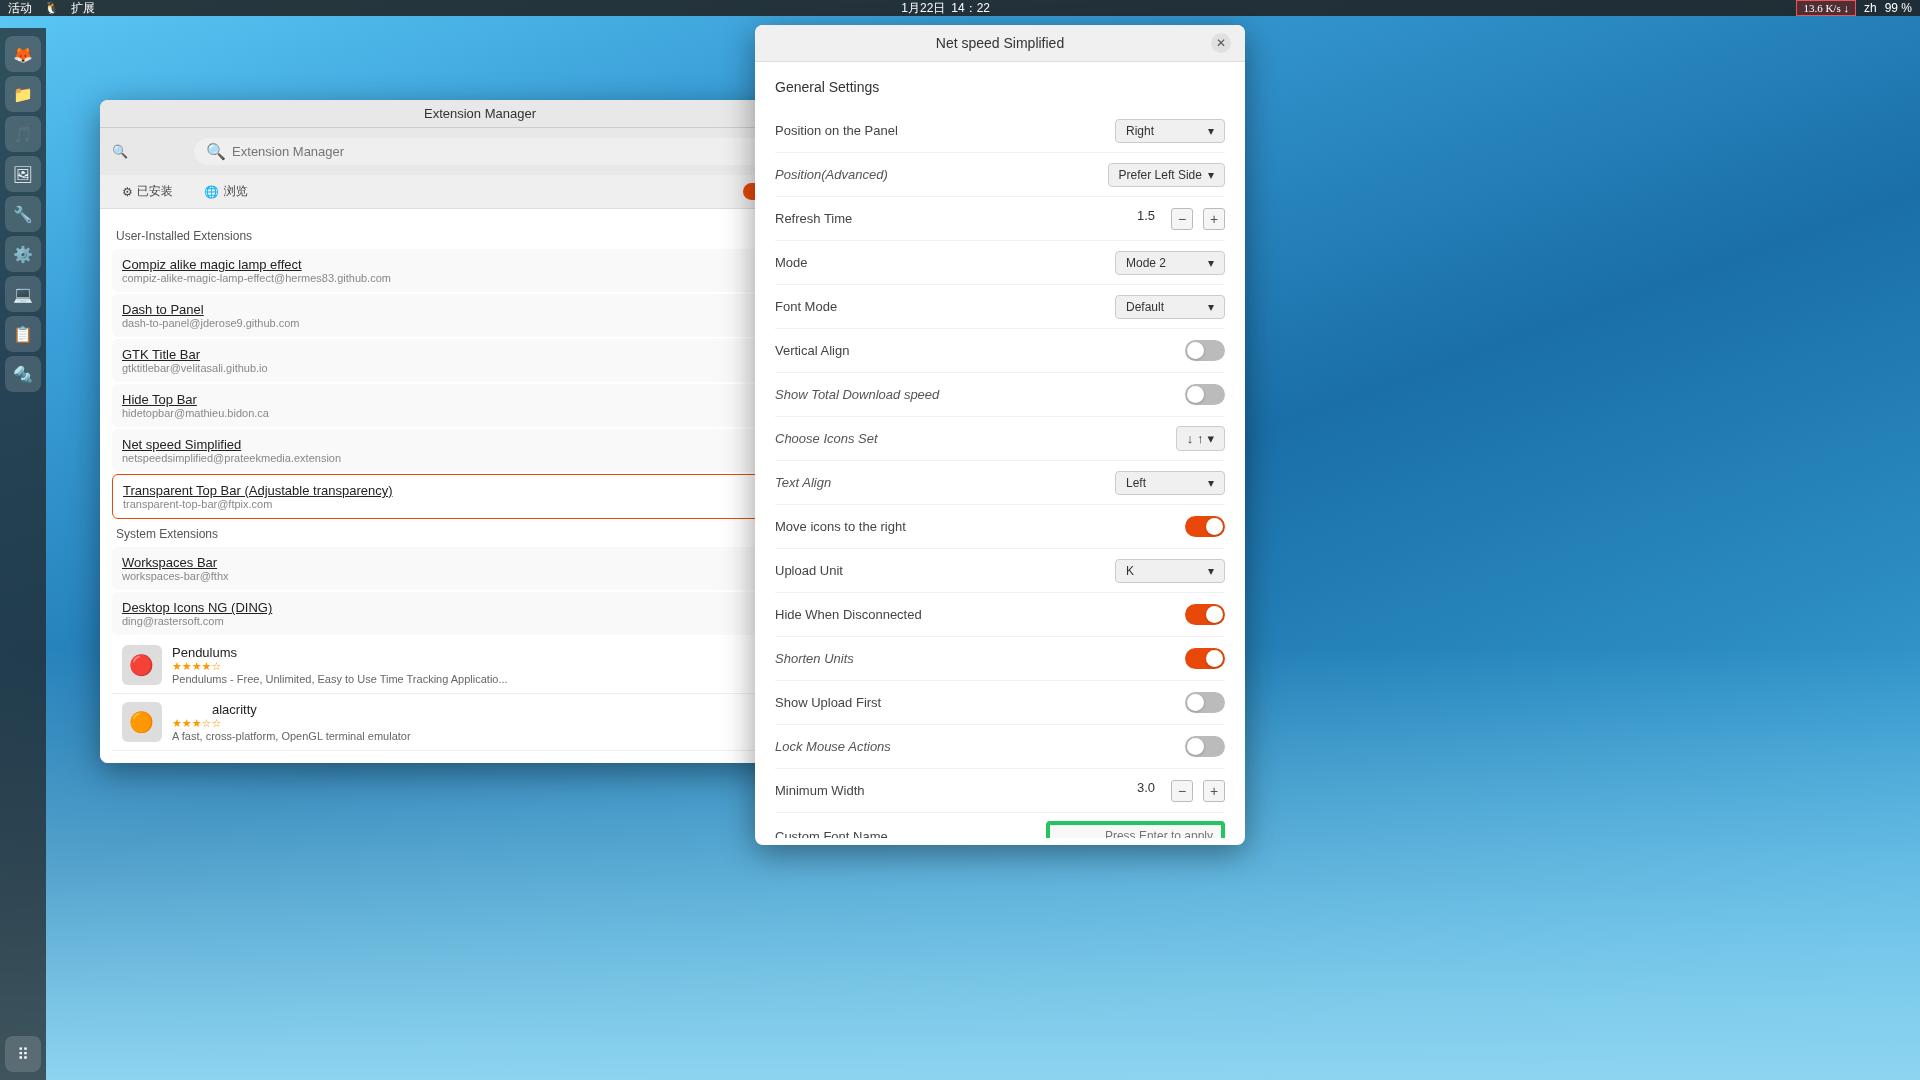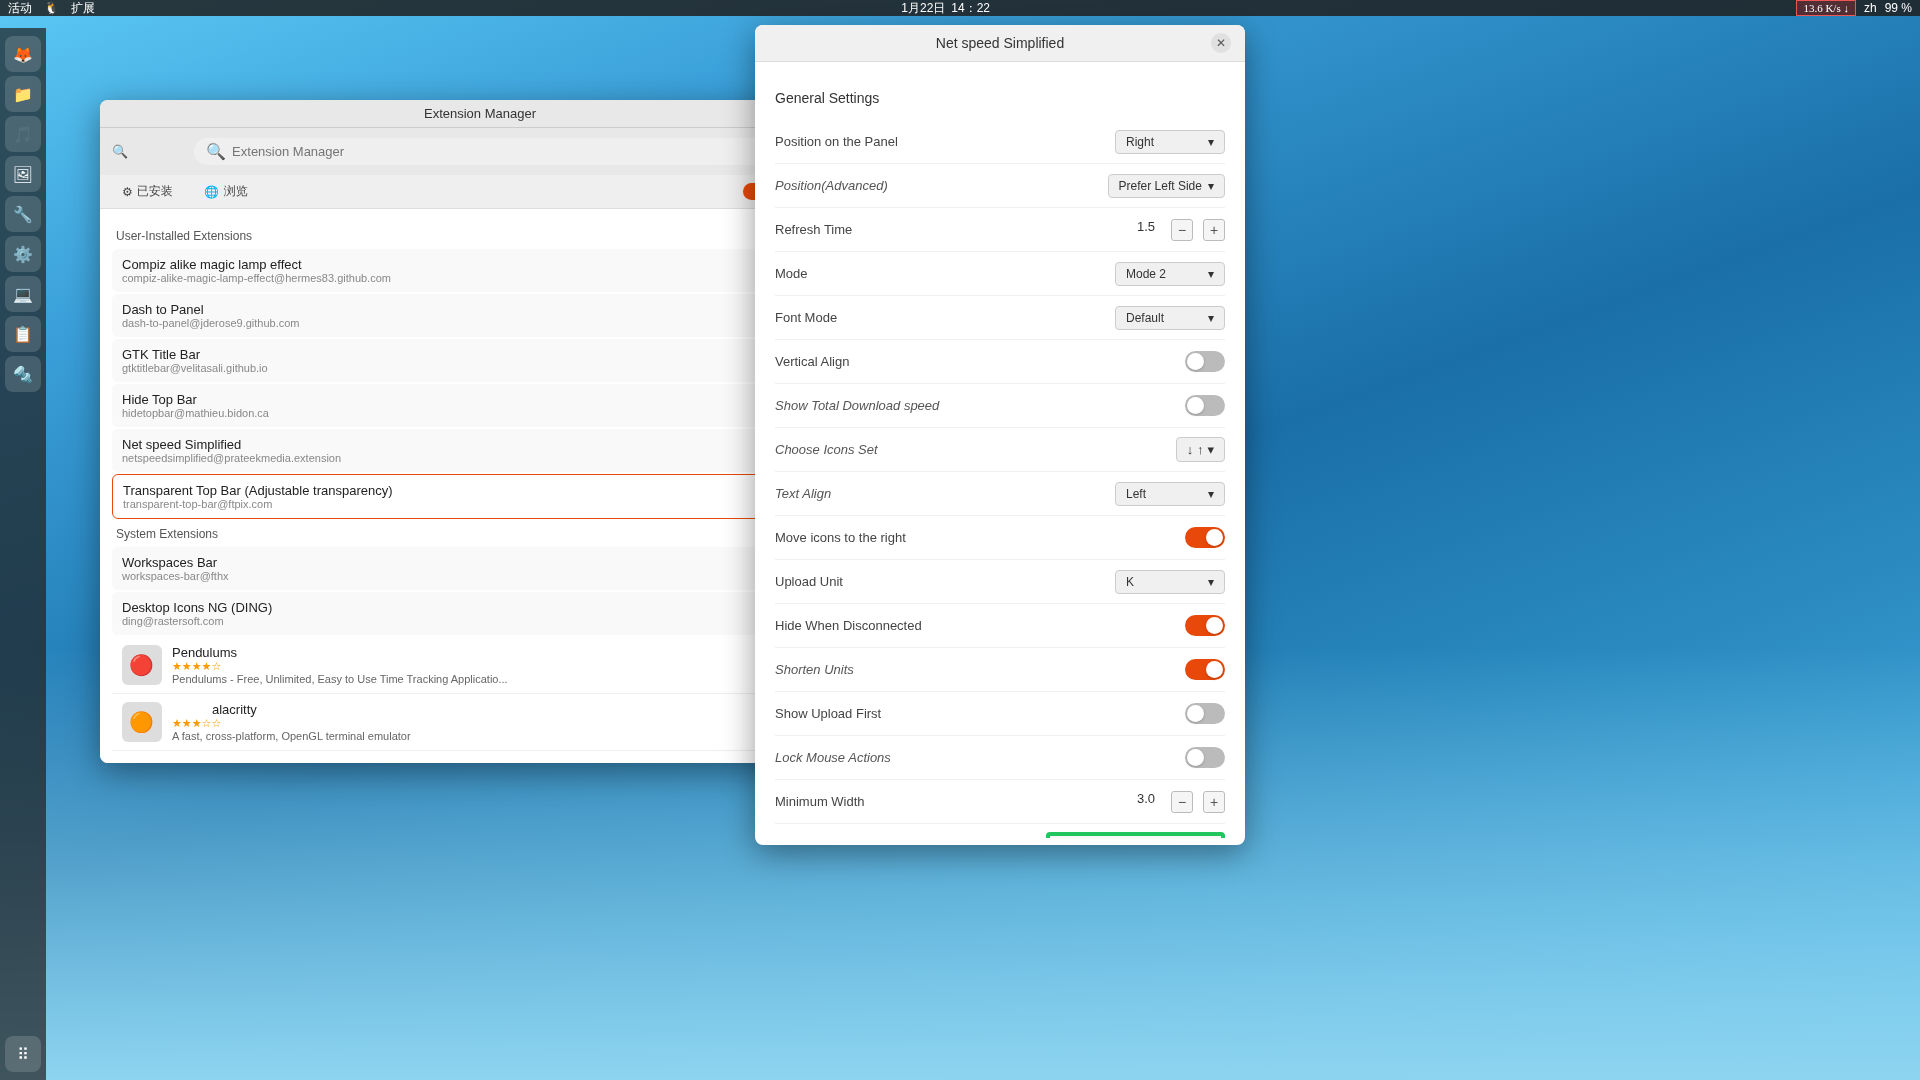--- a/index.html
+++ b/index.html
@@ -175,20 +175,21 @@
       background: #f9f9f9;
     }
     .ext-item.selected {
       background: #fff;
       border: 1.5px solid #e8490a;
     }
     .ext-item-info { flex: 1; }
     .ext-item-name {
       font-size: 13px;
       color: #222;
+      text-decoration: underline;
     }
     .ext-item-id {
       font-size: 11px;
       color: #888;
     }
     .ext-item-gear {
       color: #888;
       font-size: 14px;
       cursor: pointer;
     }
@@ -251,21 +252,21 @@
       background: #e0e0e0;
       border: none;
       cursor: pointer;
       display: flex;
       align-items: center;
       justify-content: center;
       font-size: 12px;
       color: #555;
     }
     .settings-body {
-      padding: 28px 20px;
+      padding: 17px 20px;
       overflow-y: auto;
       height: calc(100% - 44px);
     }
     .section-heading {
       font-size: 14px;
       font-weight: 500;
       color: #333;
       margin-bottom: 14px;
     }
     .settings-row {

